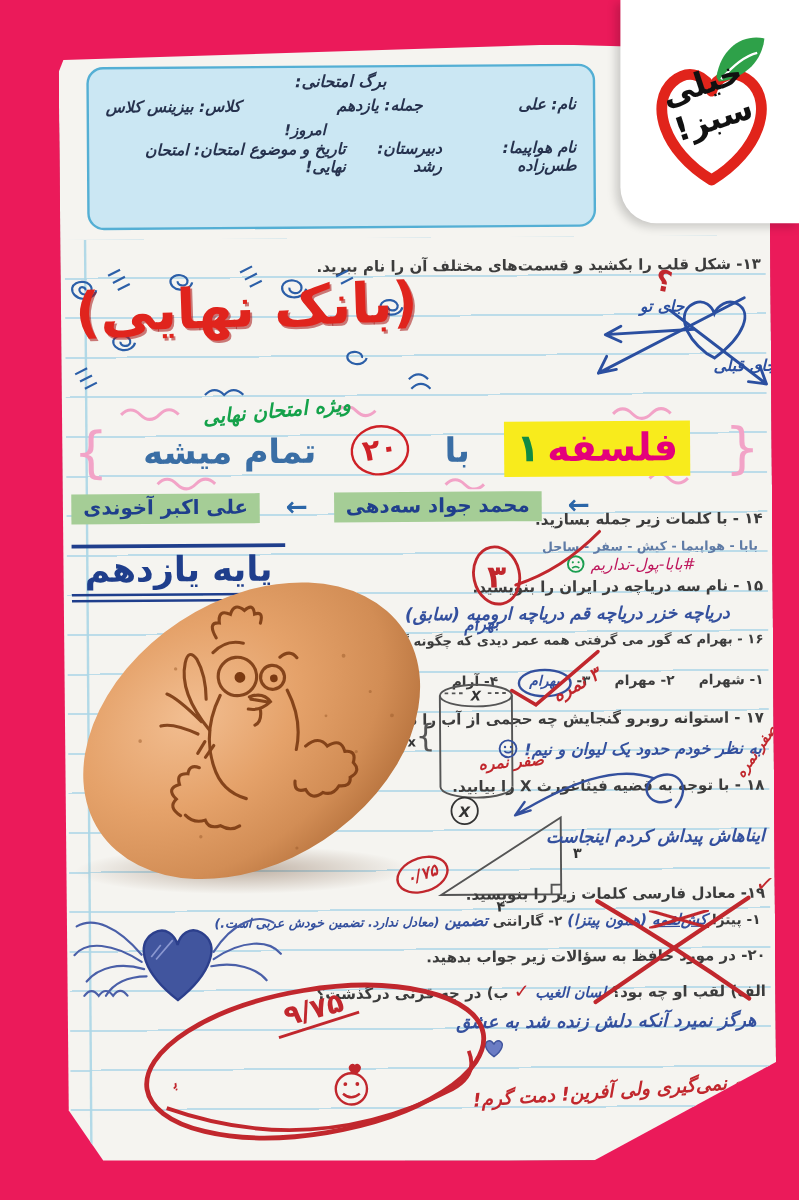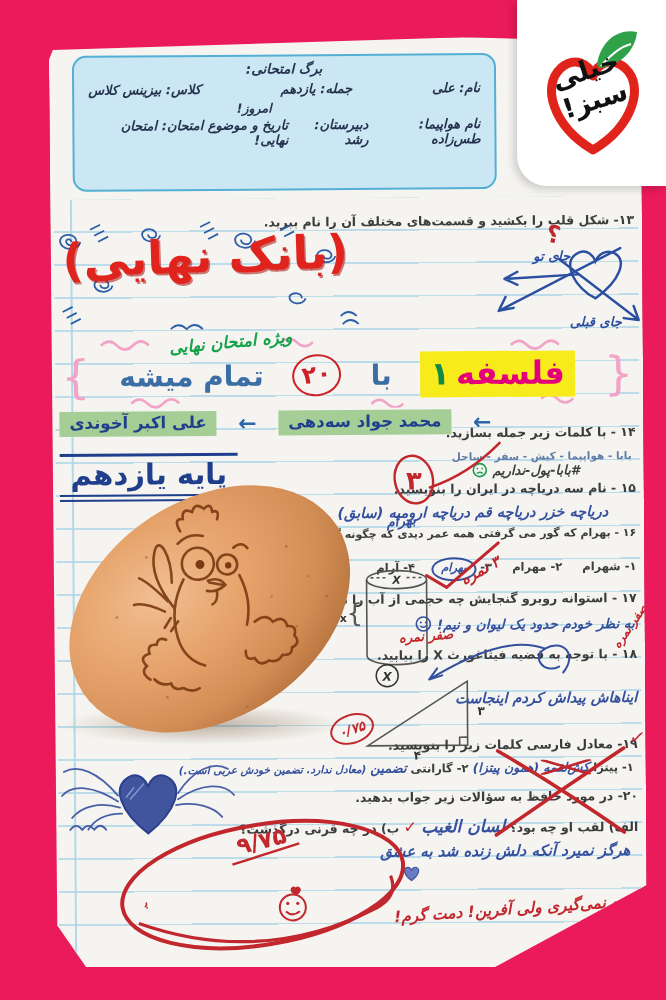--- a/index.html
+++ b/index.html
@@ -9,21 +9,21 @@
   .paper{position:absolute;left:52px;top:38px;width:592px;height:930px;background:#F5F4F0;
          transform:rotate(-.4deg);box-shadow:0 6px 18px rgba(0,0,0,.38);
          clip-path:polygon(4px 10px,70% 0%,100% 6px,100% 91.3%,74.3% 100%,5.2% 99.7%,0.4% 95.2%,0% 20px);}
   .lines{position:absolute;left:4px;right:4px;top:160px;bottom:14px;
          background:repeating-linear-gradient(to bottom,transparent 0 31.4px,#BCDCE9 31.4px 33px);}
   .vline{position:absolute;left:20px;top:160px;bottom:14px;width:2px;background:#ABD6E6;opacity:.9;}
   .q{position:absolute;direction:rtl;text-align:right;white-space:nowrap;
      font-weight:bold;font-size:12.5px;color:#3C3C3C;z-index:2;line-height:1.35;}
   .print-sm{font-size:10.5px;color:#5F7BA6;}
   .hwb{color:#34509E;font-style:italic;font-weight:bold;}
-  .hwg{color:#404040;font-style:italic;font-weight:bold;}
+  .hwg{color:#be185d;font-style:italic;font-weight:normal;}
   .hwr{color:#C1272D;font-style:italic;font-weight:bold;}
   .formbox{position:absolute;left:23px;top:16px;width:420px;height:132px;background:#CBE7F3;
            border:2px solid #54AFD4;border-radius:14px;direction:rtl;z-index:2;
            color:#26324E;font-size:13px;font-weight:bold;font-style:italic;}
   .formrow{display:flex;justify-content:space-between;padding:2px 14px;}
   .logo-card{position:absolute;left:517px;top:0;width:149px;height:186px;background:#fff;
              border-radius:0 0 0 30px;z-index:10;box-shadow:-3px 3px 8px rgba(0,0,0,.18);}
   .title-main{position:absolute;left:0px;top:190px;width:310px;text-align:center;direction:rtl;
               font-size:46px;font-weight:bold;color:#E0241D;transform:rotate(-1.5deg);z-index:3;
               text-shadow:1.5px 2px 0 rgba(165,18,18,.55);white-space:nowrap;}
@@ -103,21 +103,21 @@
 
     <svg class="abs" style="left:410px;top:192px;z-index:3;" width="184" height="116" viewBox="0 0 184 116">
       <g stroke="#2B4FA0" stroke-width="2.4" fill="none" stroke-linecap="round">
         <path d="M128,66 C108,50 104,30 119,24 C127,21 133,27 135,33 C138,26 146,21 154,25 C167,32 160,52 135,70 Z"></path>
         <path d="M160,20 L38,82 M38,82 l15,-3 M38,82 l7,-14"></path>
         <path d="M98,30 L178,92 M178,92 l-15,-2 M178,92 l-5,-14"></path>
         <path d="M118,46 L44,50 M44,50 l13,-7 M44,50 l13,6"></path>
       </g>
     </svg>
     <span class="doodle-label" style="left:443px;top:212px;margin-left:40px;">جای تو</span>
-    <span class="doodle-label" style="left:519px;top:262px;margin-top:16px;">جای قبلی</span>
+    <span class="doodle-label" style="left:544px;top:262px;">جای قبلی</span>
     <span class="abs" style="left:496px;top:184px;color:#C1272D;font-size:24px;font-weight:bold;
           transform:rotate(12deg);z-index:3;">؟</span>
 
     <svg class="abs" style="left:20px;top:300px;z-index:2;" width="560" height="70" viewBox="0 0 560 70">
       <path class="sq" d="M30,6 q8,-8 16,0 t16,0 t16,0"></path>
       <path class="sq" d="M210,4 q8,-8 16,0 t16,0"></path>
       <path class="sq" d="M440,8 q8,-8 16,0 t16,0 t16,0"></path>
       <path class="sq" d="M60,64 q8,-8 16,0 t16,0 t16,0"></path>
       <path class="sq" d="M300,66 q8,-8 16,0 t16,0"></path>
       <path class="sq" d="M470,62 q8,-8 16,0 t16,0"></path>
@@ -220,37 +220,37 @@
     <div class="q hwb" style="right:8px;top:640px;font-size:14.5px;margin-top:12px;">ایناهاش پیداش کردم اینجاست</div>
     <div class="q hwr" style="left:556px;top:606px;font-size:12px;transform:rotate(-55deg);
          transform-origin:left top;z-index:4;">صفر نمره</div>
     <span class="abs hwr" style="left:276px;top:676px;border:2px solid #C1272D;border-radius:50%;
           padding:5px 7px;font-size:13.5px;transform:rotate(-18deg);z-index:4;direction:rtl;">۰/۷۵</span>
 
     <div class="q" style="right:8px;top:700px;">۱۹- معادل فارسی کلمات زیر را بنویسید.</div>
     <span class="abs hwr" style="right:0px;top:690px;font-size:19px;transform:rotate(8deg);z-index:4;">✓</span>
     <div class="q" style="right:12px;top:722px;font-size:11.5px;">
       <span>۱- پیتزا</span>
-      <span class="hwb cross-red" style="font-size:12.5px;">کش‌لقمه</span>
+      <span class="hwb cross-red" style="font-size:12.5px;text-decoration:underline;">کش‌لقمه</span>
       <span class="hwb" style="font-size:12.5px;">(همون پیتزا)</span>
       <span>۲- گارانتی</span>
       <span class="hwb" style="font-size:13px;">تضمین</span>
       <span class="hwb" style="font-size:10.5px;">(معادل ندارد. تضمین خودش عربی است.)</span>
     </div>
     <svg class="abs" style="left:436px;top:706px;z-index:4;" width="145" height="100" viewBox="0 0 145 100">
       <g stroke="#C1272D" stroke-width="3.6" fill="none" stroke-linecap="round">
         <path d="M8,8 Q72,46 134,90"></path>
         <path d="M134,6 Q70,48 6,92"></path>
       </g>
     </svg>
 
     <div class="q" style="right:8px;top:752px;">۲۰- در مورد حافظ به سؤالات زیر جواب بدهید.</div>
     <div class="q" style="right:8px;top:778px;">
       <span>الف) لقب او چه بود؟</span>
-      <span class="hwb" style="font-size:17px;">لسان الغیب</span>
+      <span class="hwb" style="font-size:12px;">لسان الغیب</span>
       <span class="hwr" style="font-size:16px;">✓</span>
       <span>ب) در چه قرنی درگذشت؟</span>
     </div>
     <div class="q hwb" style="right:16px;top:804px;font-size:15px;">هرگز نمیرد آنکه دلش زنده شد به عشق</div>
     <svg class="abs" style="left:346px;top:826px;z-index:3;" width="22" height="20" viewBox="0 0 22 20">
       <path d="M11,17 C4,12 2,6 6,4 C8.5,3 10.5,5 11,7 C11.5,5 13.5,3 16,4 C20,6 18,12 11,17 Z" fill="#6b7cc4" stroke="#41559e" stroke-width="1.2"></path>
     </svg>
 
     <svg class="abs z7" style="left:2px;top:706px;" width="195" height="100" viewBox="0 0 195 100">
       <g stroke="#4a5fa8" stroke-width="1.8" fill="none" stroke-linecap="round">

